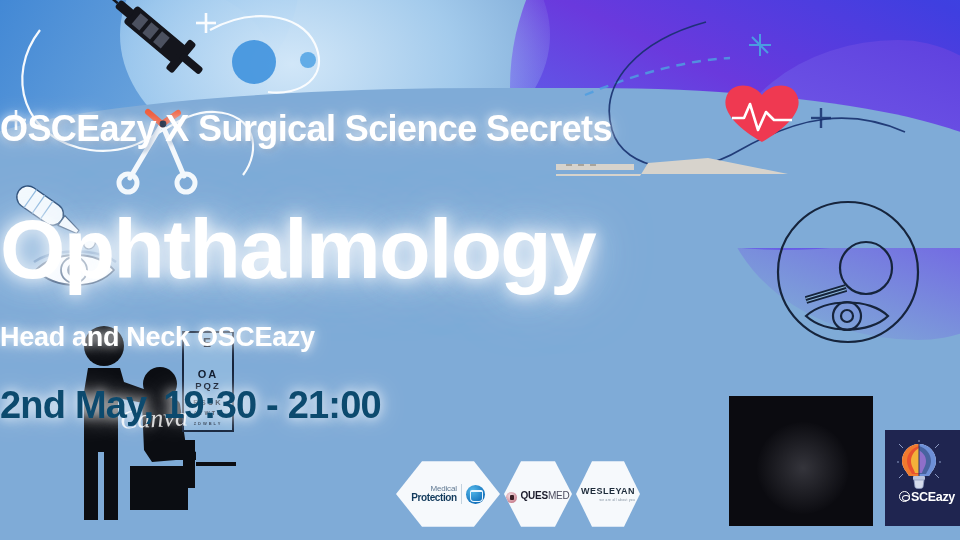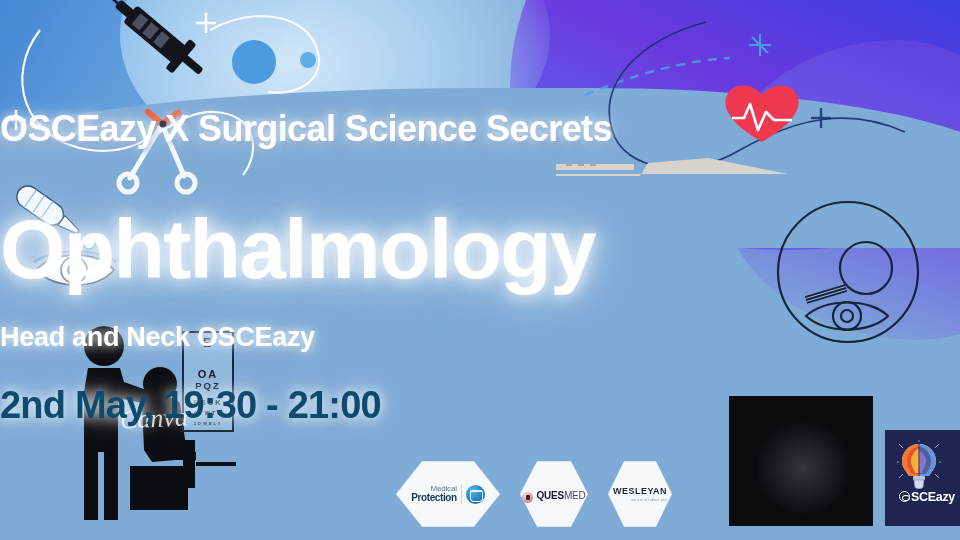--- a/index.html
+++ b/index.html
@@ -97,21 +97,21 @@
     position:absolute; left:120px; top:404px;
     font-family:"Liberation Serif", serif;
     font-style:italic; font-size:26px;
     color:rgba(255,255,255,.82);
     transform:rotate(-3deg);
   }
 
   
   .sponsors{
     position:absolute; left:396px; top:460px;
-    display:flex; align-items:center; gap:20px;
+    display:flex; align-items:center; gap:4px;
   }
   .hex{
     background:#f6f9fc;
     clip-path:polygon(25% 2%,75% 2%,100% 50%,75% 98%,25% 98%,0% 50%);
     display:flex; align-items:center; justify-content:center;
     height:68px;
   }
   .hex-mp{ width:104px; }
   .hex-qm{ width:68px; }
   .hex-wm{ width:64px; }

